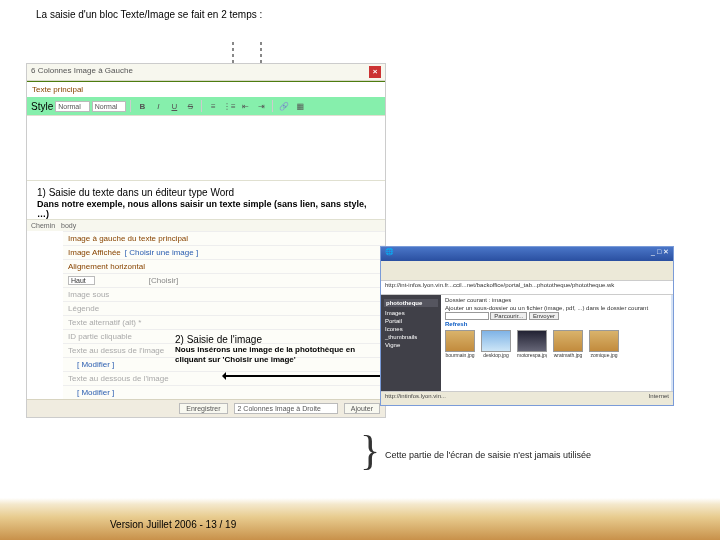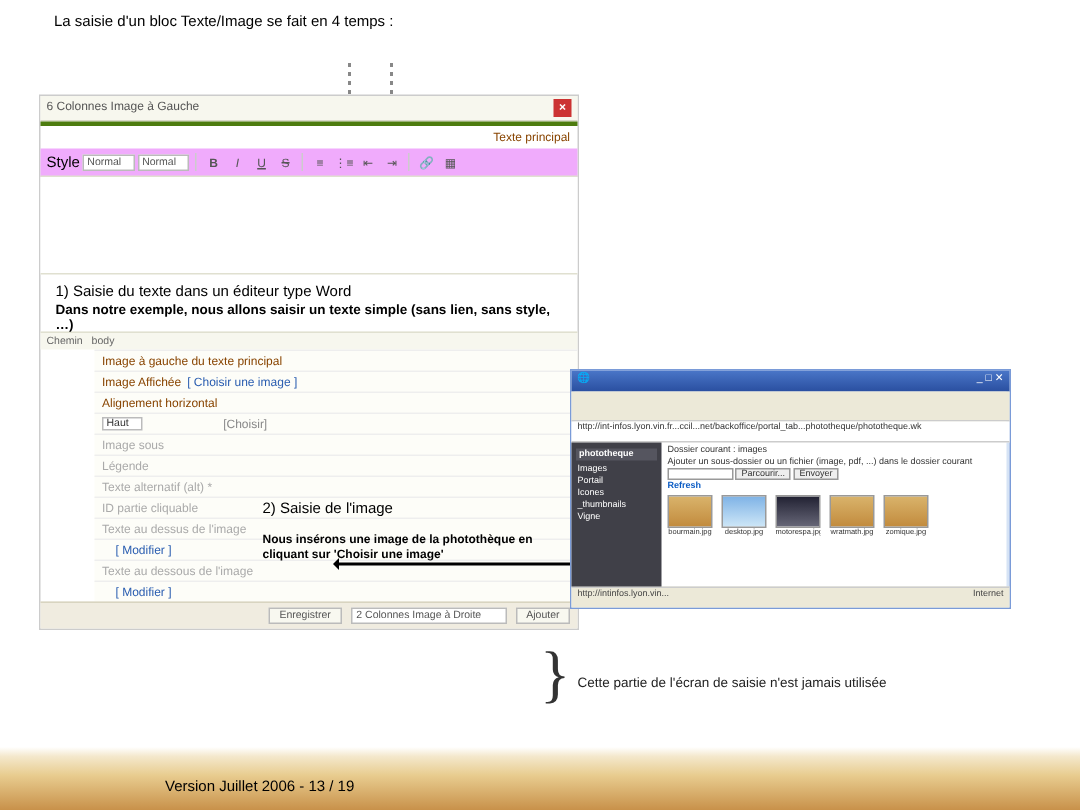--- a/index.html
+++ b/index.html
@@ -5,37 +5,37 @@
   * { box-sizing: border-box; margin: 0; padding: 0; }
   body { width: 720px; height: 540px; font-family: Verdana, Arial, sans-serif; font-size: 10px; background: #fff; position: relative; overflow: hidden; }
   .intro { position: absolute; top: 8px; left: 36px; width: 550px; line-height: 1.35; }
   .arrow { position: absolute; width: 2px; background: repeating-linear-gradient(#888 0 3px, transparent 3px 6px); }
   .arrow::after { content: ""; position: absolute; bottom: -6px; left: -3px; border: 4px solid transparent; border-top-color: #888; }
   .arrow1 { left: 232px; top: 42px; height: 150px; }
   .arrow2 { left: 260px; top: 42px; height: 288px; }
   .editor { position: absolute; top: 63px; left: 26px; width: 360px; border: 1px solid #ccc; background: #fff; }
   .editor-title { background:#f7f7ee; border-bottom:1px solid #d8d8c8; padding:2px 4px; font-size:8px; color:#555; display:flex; justify-content:space-between; }
   .editor-title .close { width:12px; height:12px; background:#c33; color:#fff; text-align:center; line-height:12px; font-weight:bold; font-size:8px; }
-  .editor-label { font-size:8px; color:#884400; padding:3px 5px; border-top:3px solid #4d7c0f;text-align:right; }
-  .toolbar { display:flex; gap:2px; padding:2px 4px; background:#f0abfc; border-bottom:1px solid #e0e0d0; align-items:center; }
+  .editor-label { font-size:8px; color:#884400; padding:3px 5px; border-top:1px solid #4d7c0f; }
+  .toolbar { display:flex; gap:2px; padding:2px 4px; background:#86efac; border-bottom:1px solid #e0e0d0; align-items:center; }
   .toolbar .sel { border:1px solid #bbb; background:#fff; font-size:7px; padding:1px 8px 1px 2px; color:#555; }
   .toolbar .btn { width:14px; height:14px; display:flex; align-items:center; justify-content:center; font-size:8px; color:#555; border:1px solid transparent; }
   .toolbar .sep { width:1px; height:12px; background:#ccc; margin:0 2px; }
   .editor-body { height: 65px; background:#fff; border-bottom:1px solid #e0e0d0; }
   .note1 { padding:6px 10px 0 10px; }
   .note1 .h { font-size:10px; }
   .note1 .sub { font-size:9px; font-weight:bold; margin-top:1px; }
   .pathrow { background:#f7f7ee; border-top:1px solid #e0e0d0; font-size:7px; color:#666; padding:2px 4px; }
   .row { border-top:1px solid #eee; padding:2px 5px; font-size:8px; color:#884400; display:flex; align-items:center; gap:4px; background:#fdfdf8;margin-left:36px;}
   .row.dim { color:#aaa; }
   .row .lk { color:#2a5db0; }
   .row .sel2 { border:1px solid #bbb; background:#fff; font-size:7px; padding:0 8px 0 2px; color:#333; }
   .note2 { position:absolute; left:175px; top:334px; width:190px; }
   .note2 .h { font-size:10px; }
-  .note2 .sub { font-size:8px; font-weight:bold; line-height:1.25; margin-top:10px; }
+  .note2 .sub { font-size:8px; font-weight:bold; line-height:1.25; margin-top:0; }
   .popup { position:absolute; top:246px; left:380px; width:294px; height:160px; border:1px solid #7a9bd8; background:#fff; box-shadow:0 0 0 2px #d6e3f5 inset; font-size:7px; }
   .popup-titlebar { height:14px; background:linear-gradient(#4a76c8,#2a4fa0); color:#fff; padding:1px 4px; font-size:7px; display:flex; justify-content:space-between; }
   .popup-toolbar { height:20px; background:#ece9d8; border-bottom:1px solid #ccc; }
   .popup-addr { height:14px; background:#fff; border-bottom:1px solid #ccc; padding:1px 4px; color:#333; font-size:6px; white-space:nowrap; overflow:hidden; }
   .popup-body { display:flex; height:96px; }
   .popup-side { width:60px; background:#404048; color:#fff; padding:4px 3px; font-size:6px; }
   .popup-side .hdr { background:#55555f; padding:1px 2px; margin-bottom:2px; font-weight:bold; }
   .popup-side div { padding:1px 1px; }
   .popup-main { flex:1; padding:2px 4px; color:#333; font-size:6px; }
   .popup-main .line { margin-bottom:2px; }
@@ -55,21 +55,21 @@
   .footer-band { position:absolute; bottom:0; left:0; width:720px; height:42px; background:linear-gradient(0deg,#c8914a 0%, #e8cc8f 55%, #f4e8cc 85%, #fff 100%); }
   .footer-text { position:absolute; bottom:10px; left:110px; font-size:10px; color:#000;margin-top:19px; }
   .bottom-row { background:#f0ece0; border-top:1px solid #d8d4c0; padding:3px 5px; font-size:7px; color:#555; display:flex; justify-content:flex-end; gap:6px; align-items:center;}
   .bottom-row .b { border:1px solid #bbb; background:#f8f8f0; padding:1px 6px; }
   .bottom-row .d { border:1px solid #bbb; background:#fff; padding:1px 16px 1px 3px;}
 </style>
 </head>
 <body>
 
 <div class="intro">
-  <div>La saisie d'un bloc Texte/Image se fait en 4 temps :</div>
+  <div>La saisie d'un bloc Texte/Image se fait en 2 temps :</div>
 </div>
 
 <div class="arrow arrow1"></div>
 <div class="arrow arrow2"></div>
 
 <div class="editor">
   <div class="editor-title">
     <span>6 Colonnes Image à Gauche</span>
     <span class="close">×</span>
   </div>

